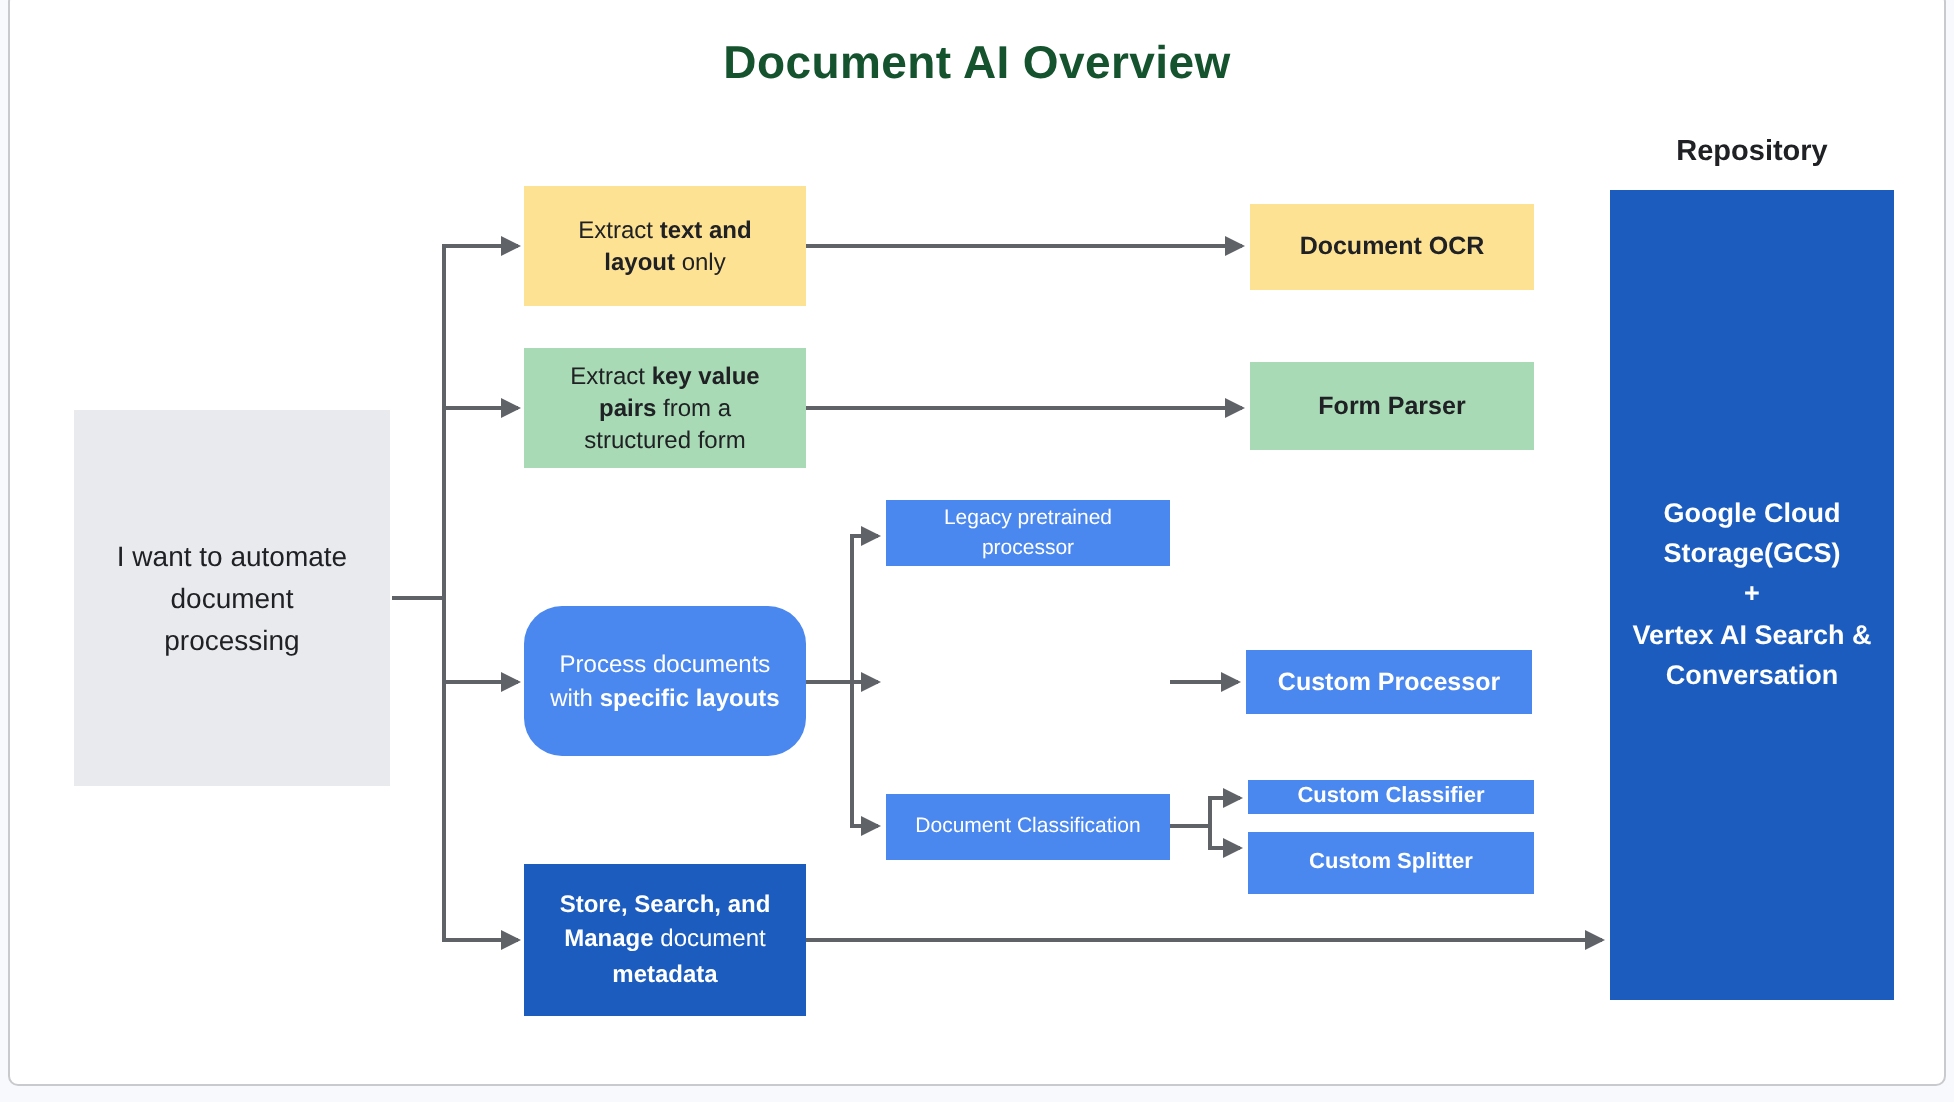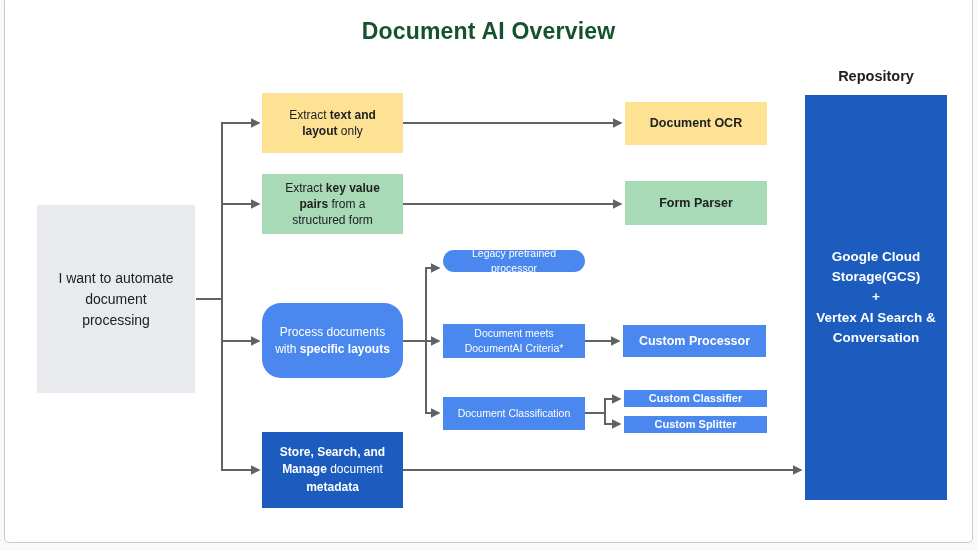--- a/index.html
+++ b/index.html
@@ -76,27 +76,24 @@
   </div>
 
   <div class="node blue" style="left:262px;top:303px;width:141px;height:75px;border-radius:19px;">
     <span><span class="seg">Process documents with </span><b class="seg">specific layouts</b></span>
   </div>
 
   <div class="node darkblue" style="left:262px;top:432px;width:141px;height:76px;">
     <span><b class="seg">Store, Search, and Manage</b><span class="seg"> document </span><b class="seg">metadata</b></span>
   </div>
 
-  <div class="node blue-sub" style="left:443px;top:250px;width:142px;height:22px;border-radius:11px;">
+  <div class="node blue-sub" style="left:443px;top:250px;width:142px;height:33px;">
     <span>Legacy pretrained processor</span>
   </div>
 
-  <div class="node blue-sub" style="left:443px;top:324px;width:142px;height:34px;">
-    <span>Document meets DocumentAI Criteria*</span>
-  </div>
 
   <div class="node blue-sub" style="left:443px;top:397px;width:142px;height:33px;">
     <span>Document Classification</span>
   </div>
 
   <div class="node yellow" style="left:625px;top:102px;width:142px;height:43px;">
     <span class="proc-label">Document OCR</span>
   </div>
 
   <div class="node green" style="left:625px;top:181px;width:142px;height:44px;">
@@ -104,21 +101,21 @@
   </div>
 
   <div class="node blue" style="left:623px;top:325px;width:143px;height:32px;">
     <span class="proc-label">Custom Processor</span>
   </div>
 
   <div class="node blue-small" style="left:624px;top:390px;width:143px;height:17px;">
     <span>Custom Classifier</span>
   </div>
 
-  <div class="node blue-small" style="left:624px;top:416px;width:143px;height:17px;">
+  <div class="node blue-small" style="left:624px;top:416px;width:143px;height:31px;">
     <span>Custom Splitter</span>
   </div>
 
   <div class="node repo" style="left:805px;top:95px;width:142px;height:405px;">
     <div>Google Cloud Storage(GCS)</div>
     <div>+</div>
     <div>Vertex AI Search &amp; Conversation</div>
   </div>
 </div>
 

